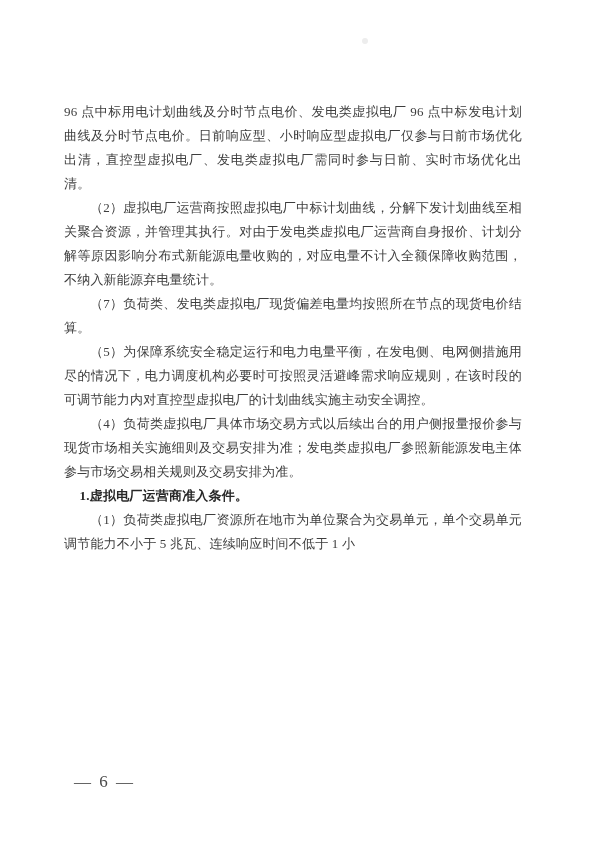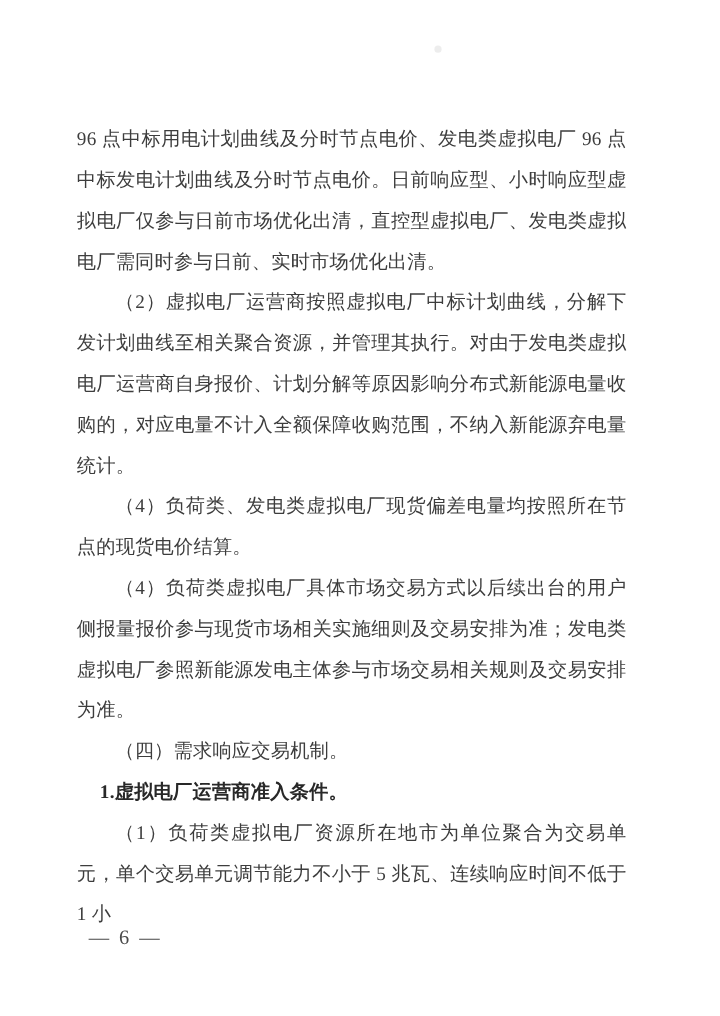--- a/index.html
+++ b/index.html
@@ -18,22 +18,22 @@
     height: 847px;
     background: #ffffff;
     overflow: hidden;
   }
   .content {
     position: absolute;
     left: 64px;
     top: 100px;
     width: 458px;
     color: #3d3d3d;
-    font-size: 16px;
-    line-height: 34px;
+    font-size: 13px;
+    line-height: 24px;
     text-align: justify;
     letter-spacing: 0.2px;
   }
   .para {
     margin: 0;
     padding: 0;
     text-indent: 0;
   }
   .indent {
     text-indent: 2em;
@@ -68,26 +68,26 @@
 <body>
 
 <div class="page">
   <div class="smudge"></div>
 
   <div class="content">
     <p class="para">96 点中标用电计划曲线及分时节点电价、发电类虚拟电厂 96 点中标发电计划曲线及分时节点电价。日前响应型、小时响应型虚拟电厂仅参与日前市场优化出清，直控型虚拟电厂、发电类虚拟电厂需同时参与日前、实时市场优化出清。</p>
 
     <p class="para indent">（2）虚拟电厂运营商按照虚拟电厂中标计划曲线，分解下发计划曲线至相关聚合资源，并管理其执行。对由于发电类虚拟电厂运营商自身报价、计划分解等原因影响分布式新能源电量收购的，对应电量不计入全额保障收购范围，不纳入新能源弃电量统计。</p>
 
-    <p class="para indent">（4）负荷类、发电类虚拟电厂现货偏差电量均按照所在节点的现货电价结算。</p>
+    <p class="para indent">（7）负荷类、发电类虚拟电厂现货偏差电量均按照所在节点的现货电价结算。</p>
 
+    <p class="para indent">（5）为保障系统安全稳定运行和电力电量平衡，在发电侧、电网侧措施用尽的情况下，电力调度机构必要时可按照灵活避峰需求响应规则，在该时段的可调节能力内对直控型虚拟电厂的计划曲线实施主动安全调控。</p>
 
     <p class="para indent">（4）负荷类虚拟电厂具体市场交易方式以后续出台的用户侧报量报价参与现货市场相关实施细则及交易安排为准；发电类虚拟电厂参照新能源发电主体参与市场交易相关规则及交易安排为准。</p>
 
-    <p class="para indent">（四）需求响应交易机制。</p>
 
     <p class="para indent-sm bold">1.虚拟电厂运营商准入条件。</p>
 
     <p class="para indent">（1）负荷类虚拟电厂资源所在地市为单位聚合为交易单元，单个交易单元调节能力不小于 5 兆瓦、连续响应时间不低于 1 小</p>
   </div>
 
   <div class="footer">— 6 —</div>
 </div>
 
 </body></html>

